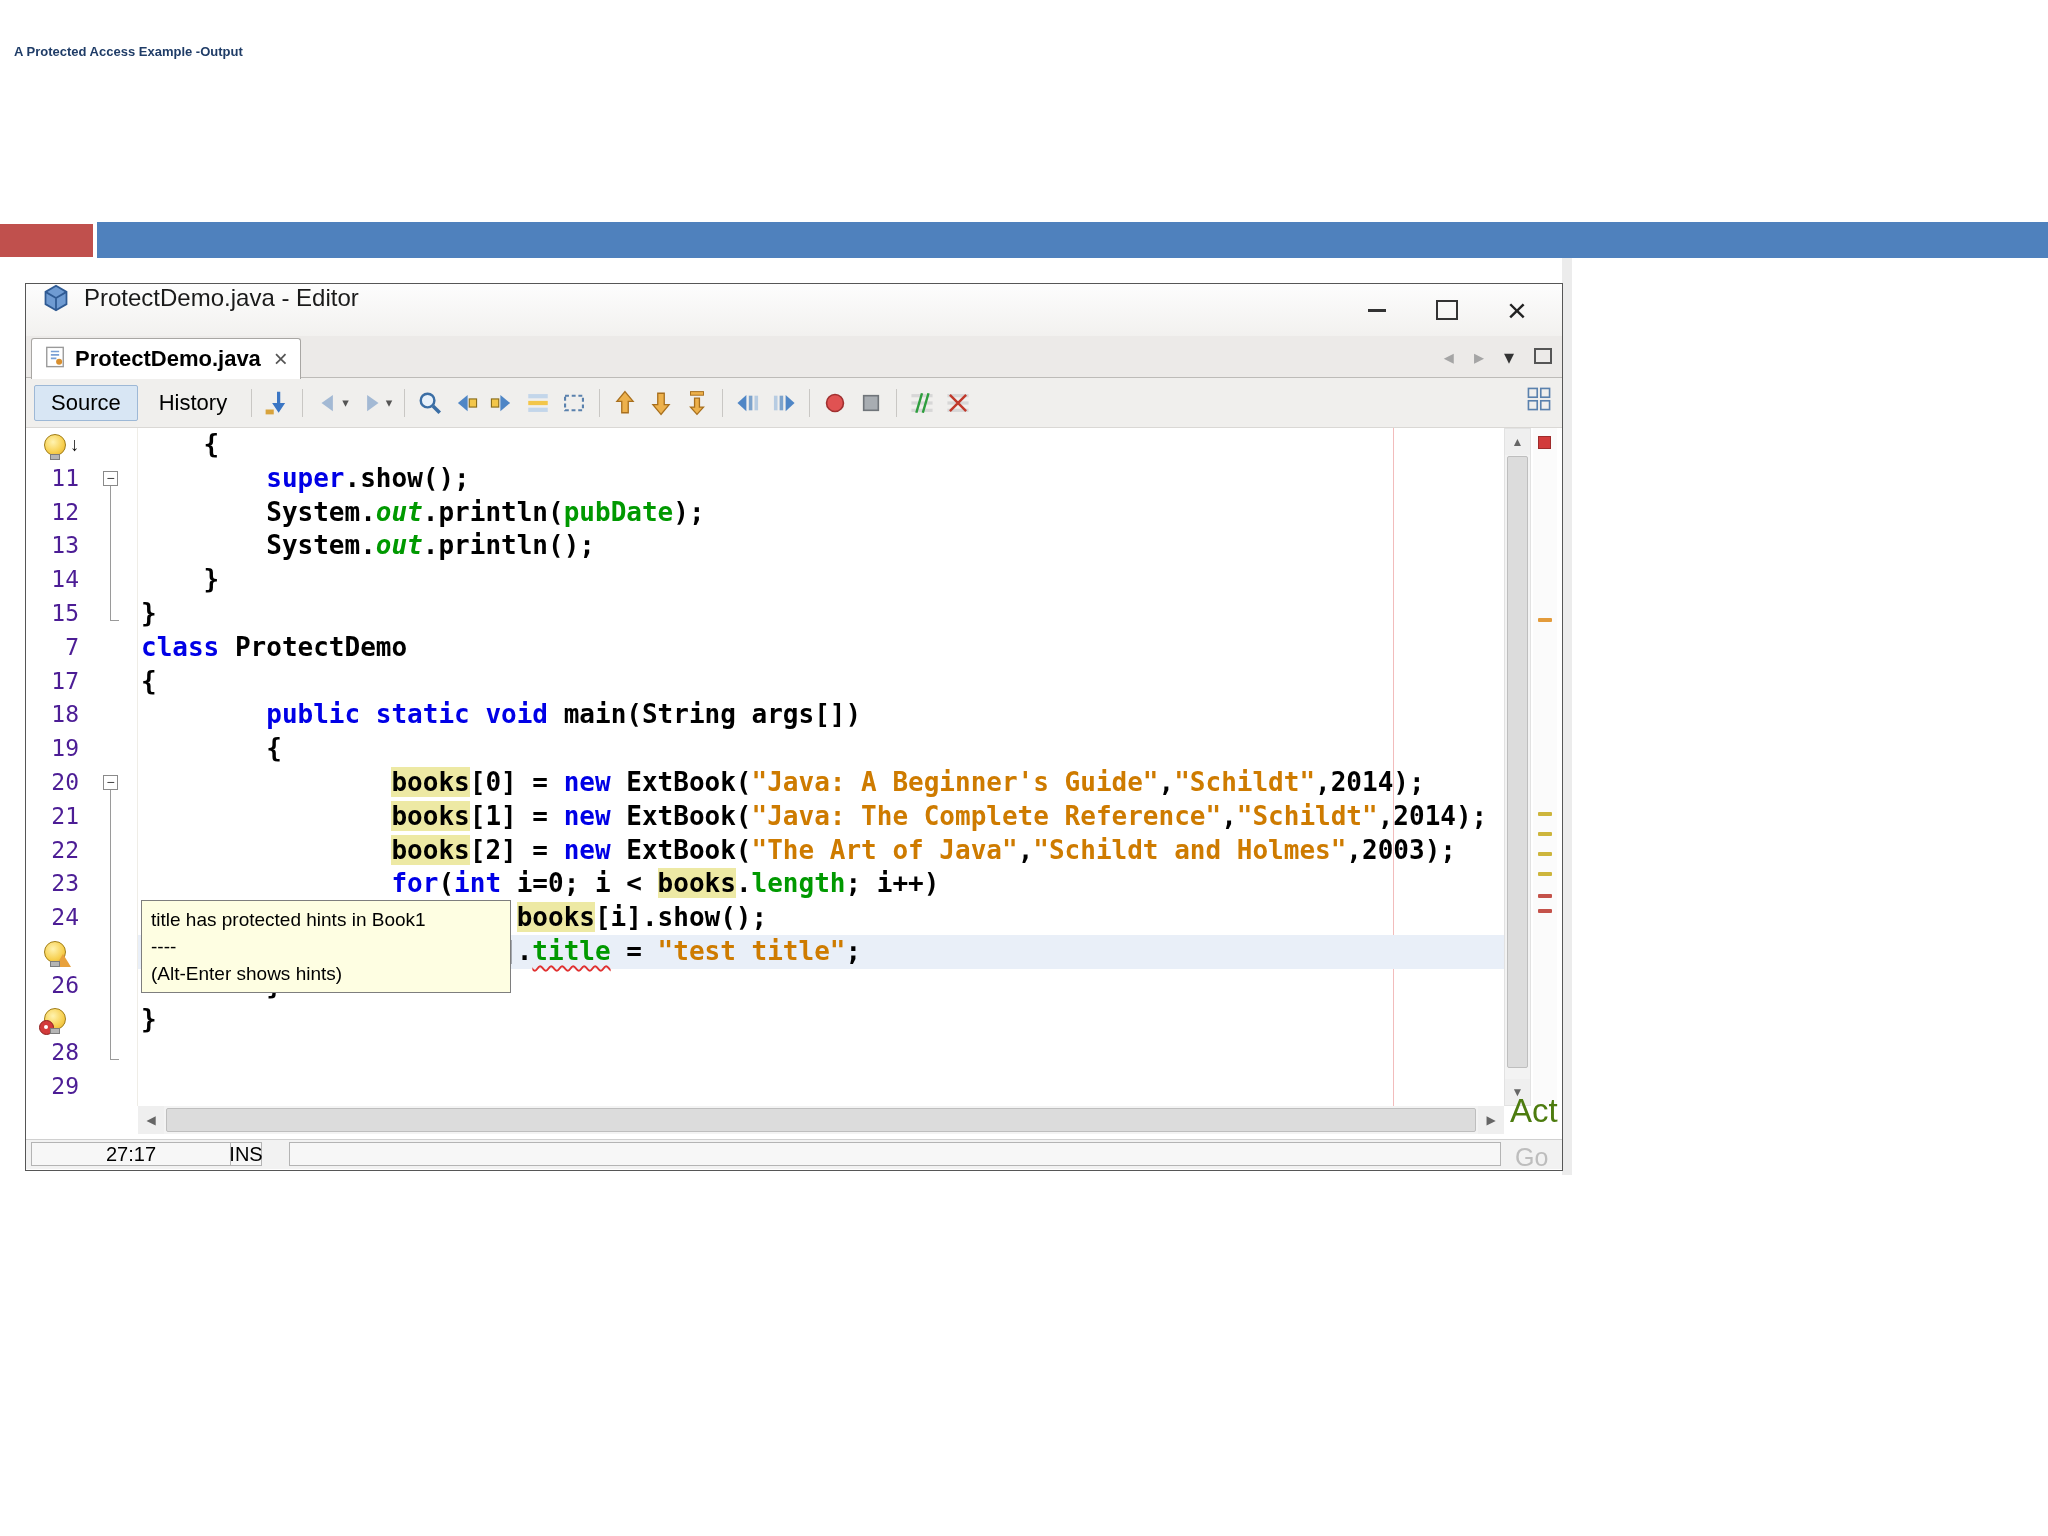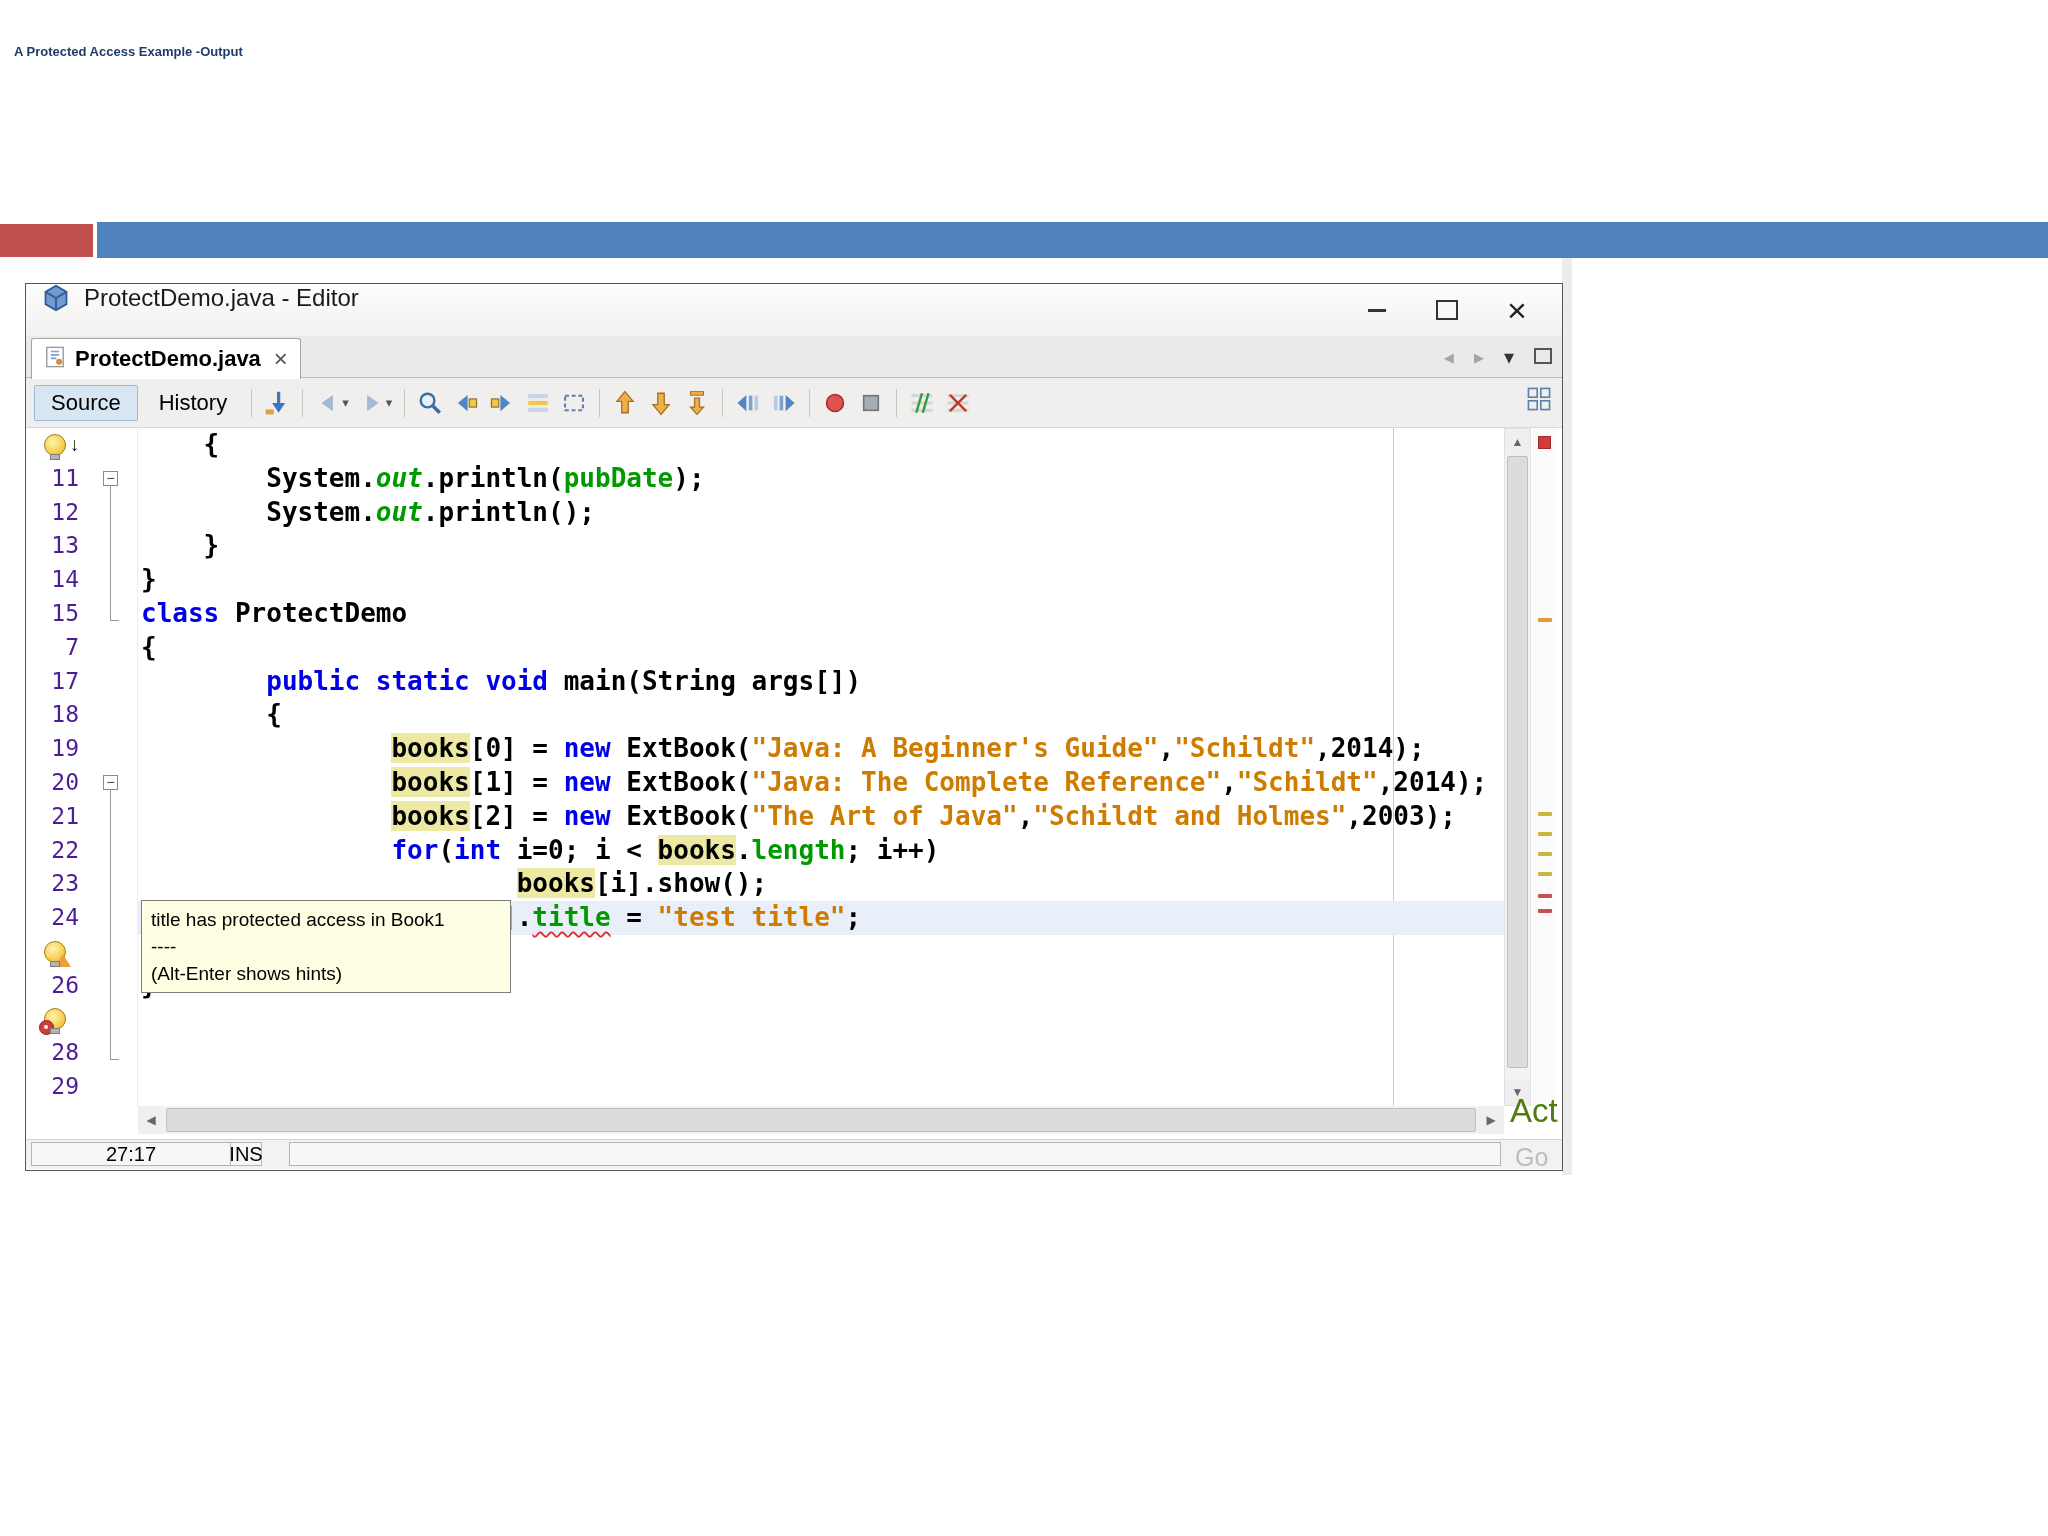--- a/index.html
+++ b/index.html
@@ -379,39 +379,40 @@
             <span class="lnum">28</span>
             <span class="fold-mark fold-end"></span>
           </div>
           <div class="gutter-row">
             <span class="lnum">29</span>
           </div>
         </div>
       <div class="code">
         <div class="marginline"></div>
           <div class="crow"><span class="seg c-plain">    {</span></div>
+          <div class="crow"><span class="seg c-plain">        </span><span class="seg c-kw">super</span><span class="seg c-plain">.show();</span></div>
           <div class="crow"><span class="seg c-plain">        System.</span><span class="seg c-fld c-i">out</span><span class="seg c-plain">.println(</span><span class="seg c-fld">pubDate</span><span class="seg c-plain">);</span></div>
           <div class="crow"><span class="seg c-plain">        System.</span><span class="seg c-fld c-i">out</span><span class="seg c-plain">.println();</span></div>
           <div class="crow"><span class="seg c-plain">    }</span></div>
           <div class="crow"><span class="seg c-plain">}</span></div>
           <div class="crow"><span class="seg c-kw">class</span><span class="seg c-plain"> </span><span class="seg c-cls">ProtectDemo</span></div>
           <div class="crow"><span class="seg c-plain">{</span></div>
           <div class="crow"><span class="seg c-plain">        </span><span class="seg c-kw">public</span><span class="seg c-plain"> </span><span class="seg c-kw">static</span><span class="seg c-plain"> </span><span class="seg c-kw">void</span><span class="seg c-plain"> </span><span class="seg c-meth">main</span><span class="seg c-plain">(String args[])</span></div>
           <div class="crow"><span class="seg c-plain">        {</span></div>
           <div class="crow"><span class="seg c-plain">                </span><span class="seg c-hl">books</span><span class="seg c-plain">[0] = </span><span class="seg c-kw">new</span><span class="seg c-plain"> ExtBook(</span><span class="seg c-str">"Java: A Beginner's Guide"</span><span class="seg c-plain">,</span><span class="seg c-str">"Schildt"</span><span class="seg c-plain">,2014);</span></div>
           <div class="crow"><span class="seg c-plain">                </span><span class="seg c-hl">books</span><span class="seg c-plain">[1] = </span><span class="seg c-kw">new</span><span class="seg c-plain"> ExtBook(</span><span class="seg c-str">"Java: The Complete Reference"</span><span class="seg c-plain">,</span><span class="seg c-str">"Schildt"</span><span class="seg c-plain">,2014);</span></div>
           <div class="crow"><span class="seg c-plain">                </span><span class="seg c-hl">books</span><span class="seg c-plain">[2] = </span><span class="seg c-kw">new</span><span class="seg c-plain"> ExtBook(</span><span class="seg c-str">"The Art of Java"</span><span class="seg c-plain">,</span><span class="seg c-str">"Schildt and Holmes"</span><span class="seg c-plain">,2003);</span></div>
           <div class="crow"><span class="seg c-plain">                </span><span class="seg c-kw">for</span><span class="seg c-plain">(</span><span class="seg c-kw">int</span><span class="seg c-plain"> i=0; i &lt; </span><span class="seg c-hl">books</span><span class="seg c-plain">.</span><span class="seg c-fld">length</span><span class="seg c-plain">; i++)</span></div>
           <div class="crow"><span class="seg c-plain">                        </span><span class="seg c-hl">books</span><span class="seg c-plain">[i].show();</span></div>
           <div class="crow cur"><span class="seg c-plain">                </span><span class="seg c-hl">books</span><span class="seg c-plain">[0].</span><span class="seg c-fld c-err">title</span><span class="seg c-plain"> = </span><span class="seg c-str">"test title"</span><span class="seg c-plain">;</span><span class="caret" style="left: calc(16ch + 3px);"></span></div>
           <div class="crow"><span class="seg c-plain">        }</span></div>
           <div class="crow"><span class="seg c-plain">}</span></div>
         </div>
       <div class="tooltip">
-        <div>title has protected access in Book1</div>
+        <div>title has protected hints in Book1</div>
         <div>----</div>
         <div>(Alt-Enter shows hints)</div>
       </div>
     </div>
 
     <div class="vscroll">
       <div class="sbtn">▲</div>
       <div class="vthumb"></div>
       <div class="sbtn down">▼</div>
     </div>

